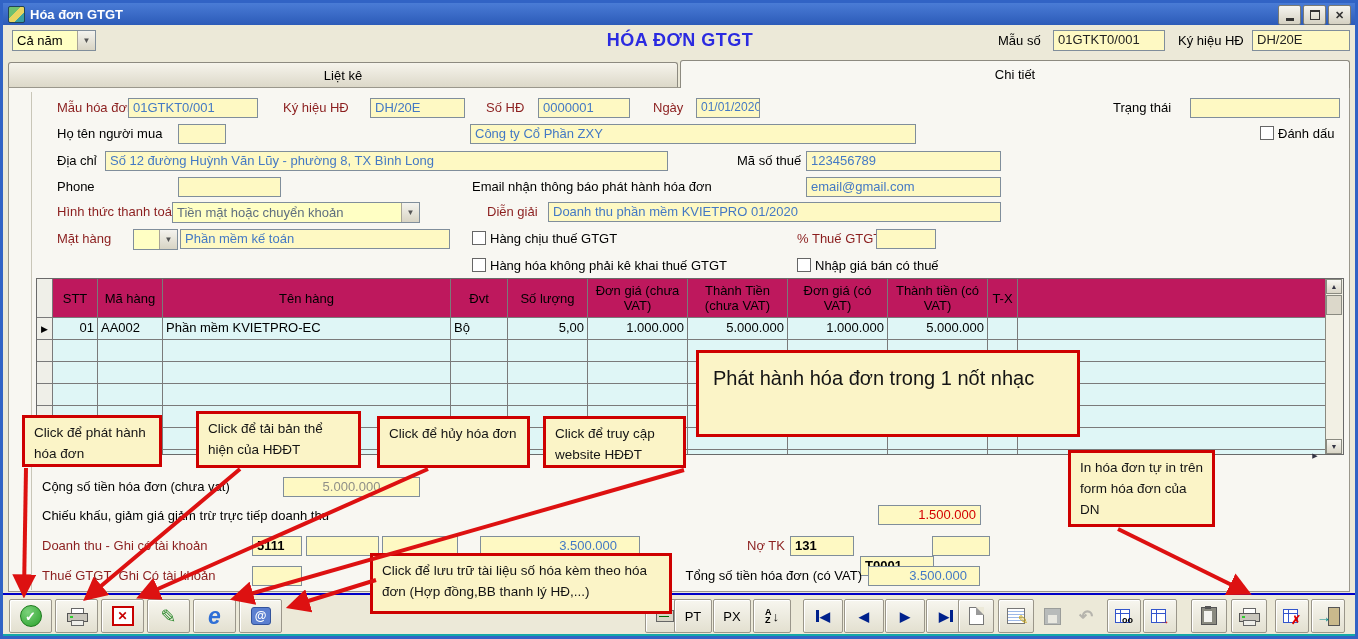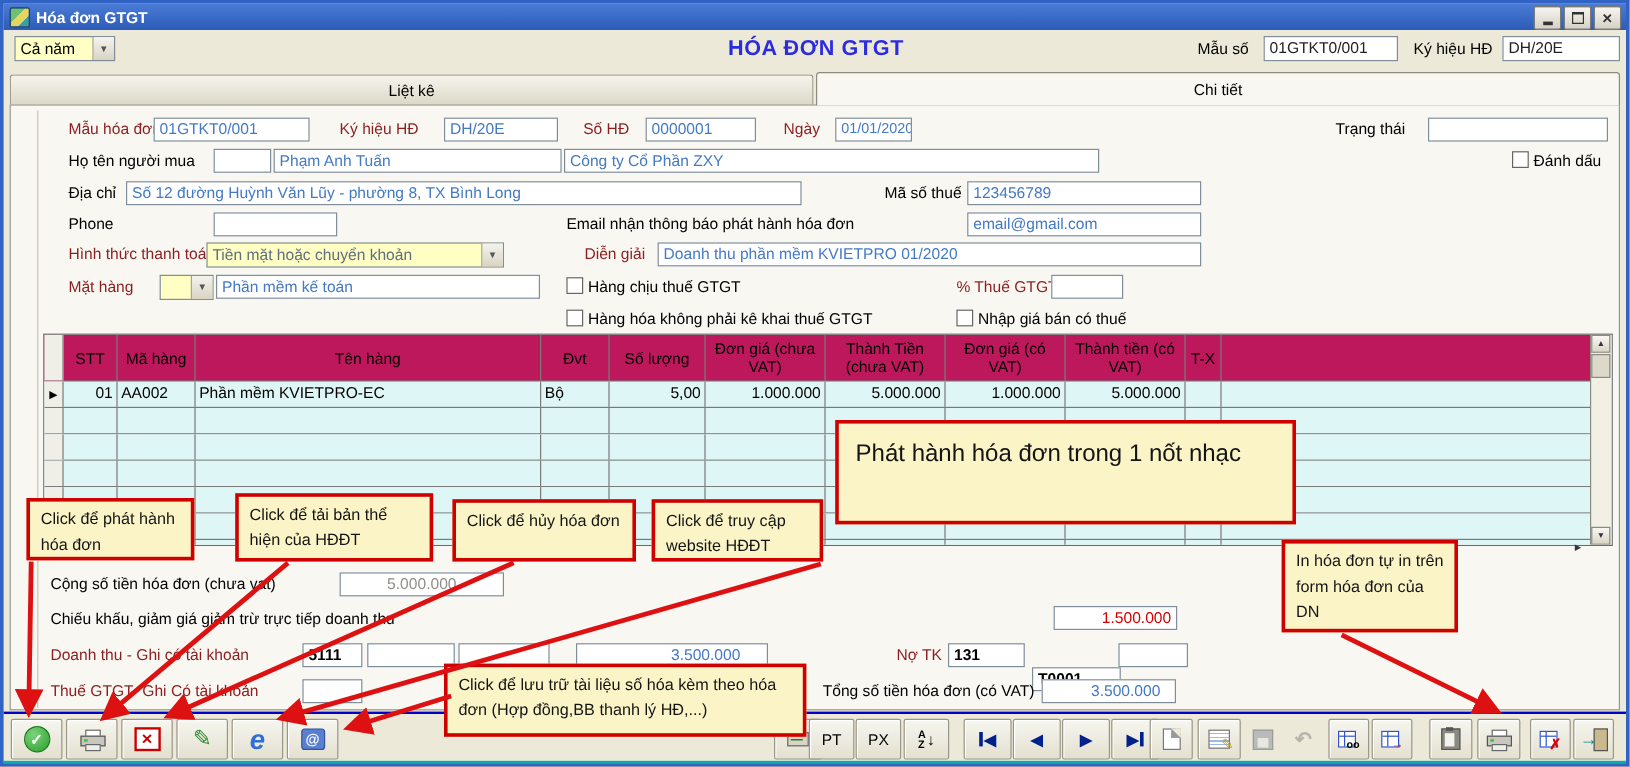--- a/index.html
+++ b/index.html
@@ -15,21 +15,21 @@
   .winbtns{position:absolute;right:4px;top:2px;display:flex;gap:2px;}
   .wbtn{width:21px;height:18px;background:linear-gradient(#F6F5F0,#D5D1C2);border:1px solid #7a7a72;
     border-radius:2px;display:flex;align-items:center;justify-content:center;color:#333;font-size:11px;font-weight:bold;}
   .wbtn .minbar{width:8px;height:3px;background:#333;margin-top:8px;}
   .wbtn .rest{width:8px;height:7px;border:1px solid #333;border-top:2px solid #333;}
   #winborder{position:absolute;left:0;top:0;width:1358px;height:639px;border:3px solid #3163C5;
     box-sizing:border-box;pointer-events:none;z-index:60;}
   
   .lb{position:absolute;color:#000;white-space:nowrap;}
   .lb.mr{color:#8B1E1E;}
-  .tb{position:absolute;background:#ffffff;border:1px solid #808E9B;box-sizing:border-box;height:20px;
+  .tb{position:absolute;background:#fef9c3;border:1px solid #808E9B;box-sizing:border-box;height:20px;
       color:#4479C4;padding:1px 4px;white-space:nowrap;overflow:hidden;font-size:13px;}
   .tb.dark{color:#222;}
   .tb.num{text-align:right;}
   .cbo{position:absolute;display:flex;border:1px solid #808E9B;box-sizing:border-box;height:21px;background:#FFFFC4;}
   .cbo .val{flex:1;padding:2px 4px;overflow:hidden;white-space:nowrap;}
   .cbo .btn{width:17px;background:linear-gradient(#F4F3EE,#D8D4C4);border-left:1px solid #A9A597;
     display:flex;align-items:center;justify-content:center;font-size:8px;color:#555;}
   .ckb{display:inline-block;width:12px;height:12px;background:#fff;border:1px solid #666;vertical-align:-2px;margin-right:4px;}
   .ckrow{position:absolute;color:#000;white-space:nowrap;}
   
@@ -156,21 +156,20 @@
   <div class="tb" style="left:370px;top:98px;width:95px;">DH/20E</div>
   <div class="lb mr" style="left:486px;top:100px;">Số HĐ</div>
   <div class="tb" style="left:538px;top:98px;width:92px;">0000001</div>
   <div class="lb mr" style="left:653px;top:100px;">Ngày</div>
   <div class="tb" style="left:696px;top:98px;width:64px;font-size:12px;">01/01/2020</div>
   <div class="lb" style="left:1113px;top:100px;">Trạng thái</div>
   <div class="tb" style="left:1190px;top:98px;width:150px;"></div>
 
   <div class="lb" style="left:57px;top:126px;">Họ tên người mua</div>
   <div class="tb" style="left:178px;top:124px;width:48px;"></div>
-  <div class="tb" style="left:228px;top:124px;width:240px;">Phạm Anh Tuấn</div>
   <div class="tb" style="left:470px;top:124px;width:446px;">Công ty Cổ Phần ZXY</div>
   <div class="ckrow" style="left:1260px;top:126px;"><span class="ckb"></span><span>Đánh dấu</span></div>
 
   <div class="lb" style="left:57px;top:153px;">Địa chỉ</div>
   <div class="tb" style="left:105px;top:151px;width:563px;">Số 12 đường Huỳnh Văn Lũy - phường 8, TX Bình Long</div>
   <div class="lb" style="left:737px;top:153px;">Mã số thuế</div>
   <div class="tb" style="left:806px;top:151px;width:195px;">123456789</div>
 
   <div class="lb" style="left:57px;top:179px;">Phone</div>
   <div class="tb" style="left:178px;top:177px;width:103px;"></div>

